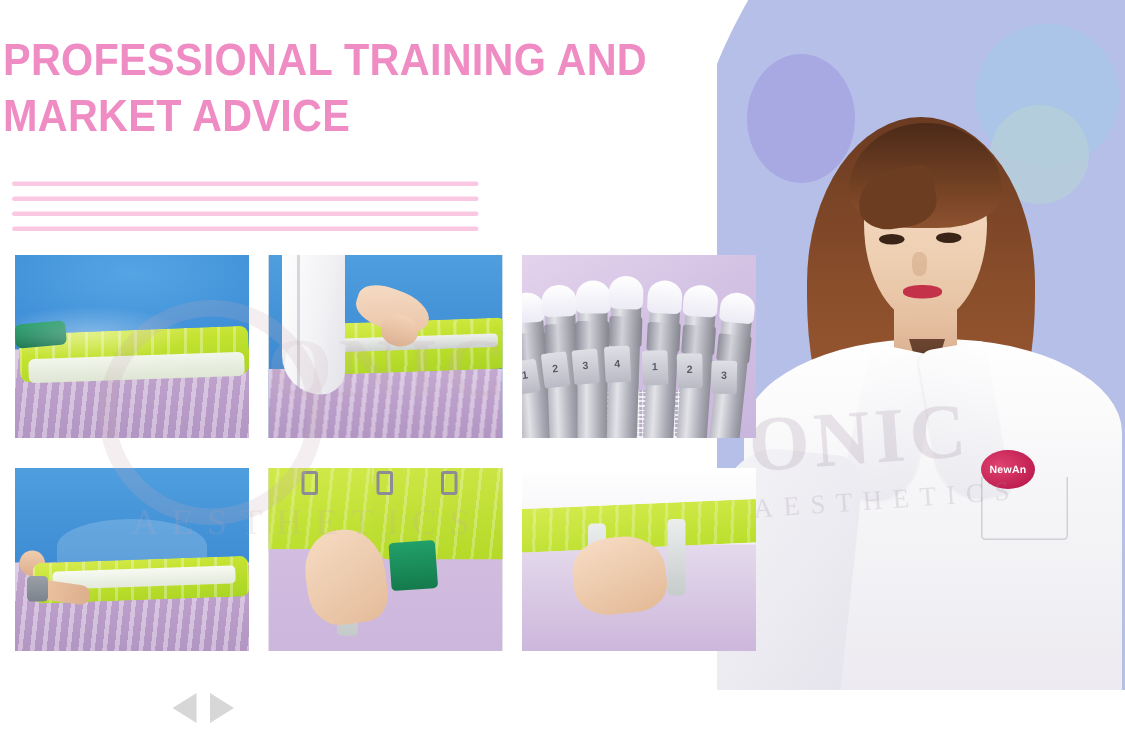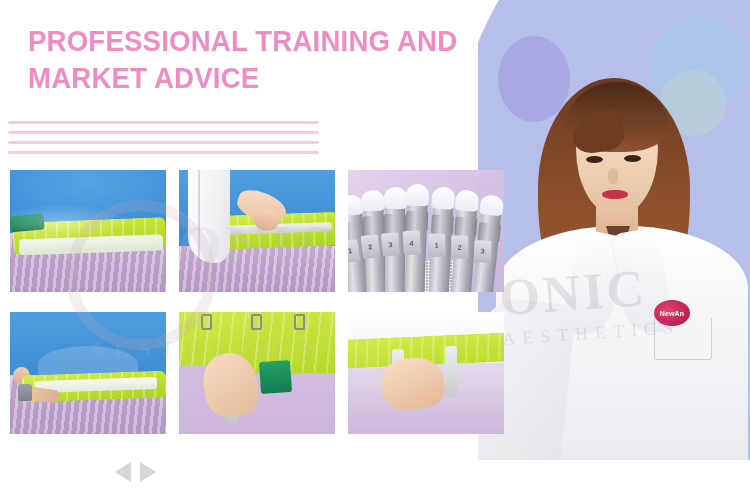--- a/index.html
+++ b/index.html
@@ -23,21 +23,21 @@
   
   .left-pane {
     position:absolute;
     left:0; top:0;
     width:510px; height:504px;
     z-index:5;
   }
 
   .title-block {
     position:absolute;
-    left:28px; top:22px;
+    left:2px; top:22px;
     width:480px;
   }
   .title-line {
     font-family:"Liberation Sans", sans-serif;
     font-weight:bold;
     font-size:30px;
     line-height:37px;
     letter-spacing:0.2px;
     color:#ef8cc4;
     white-space:nowrap;

